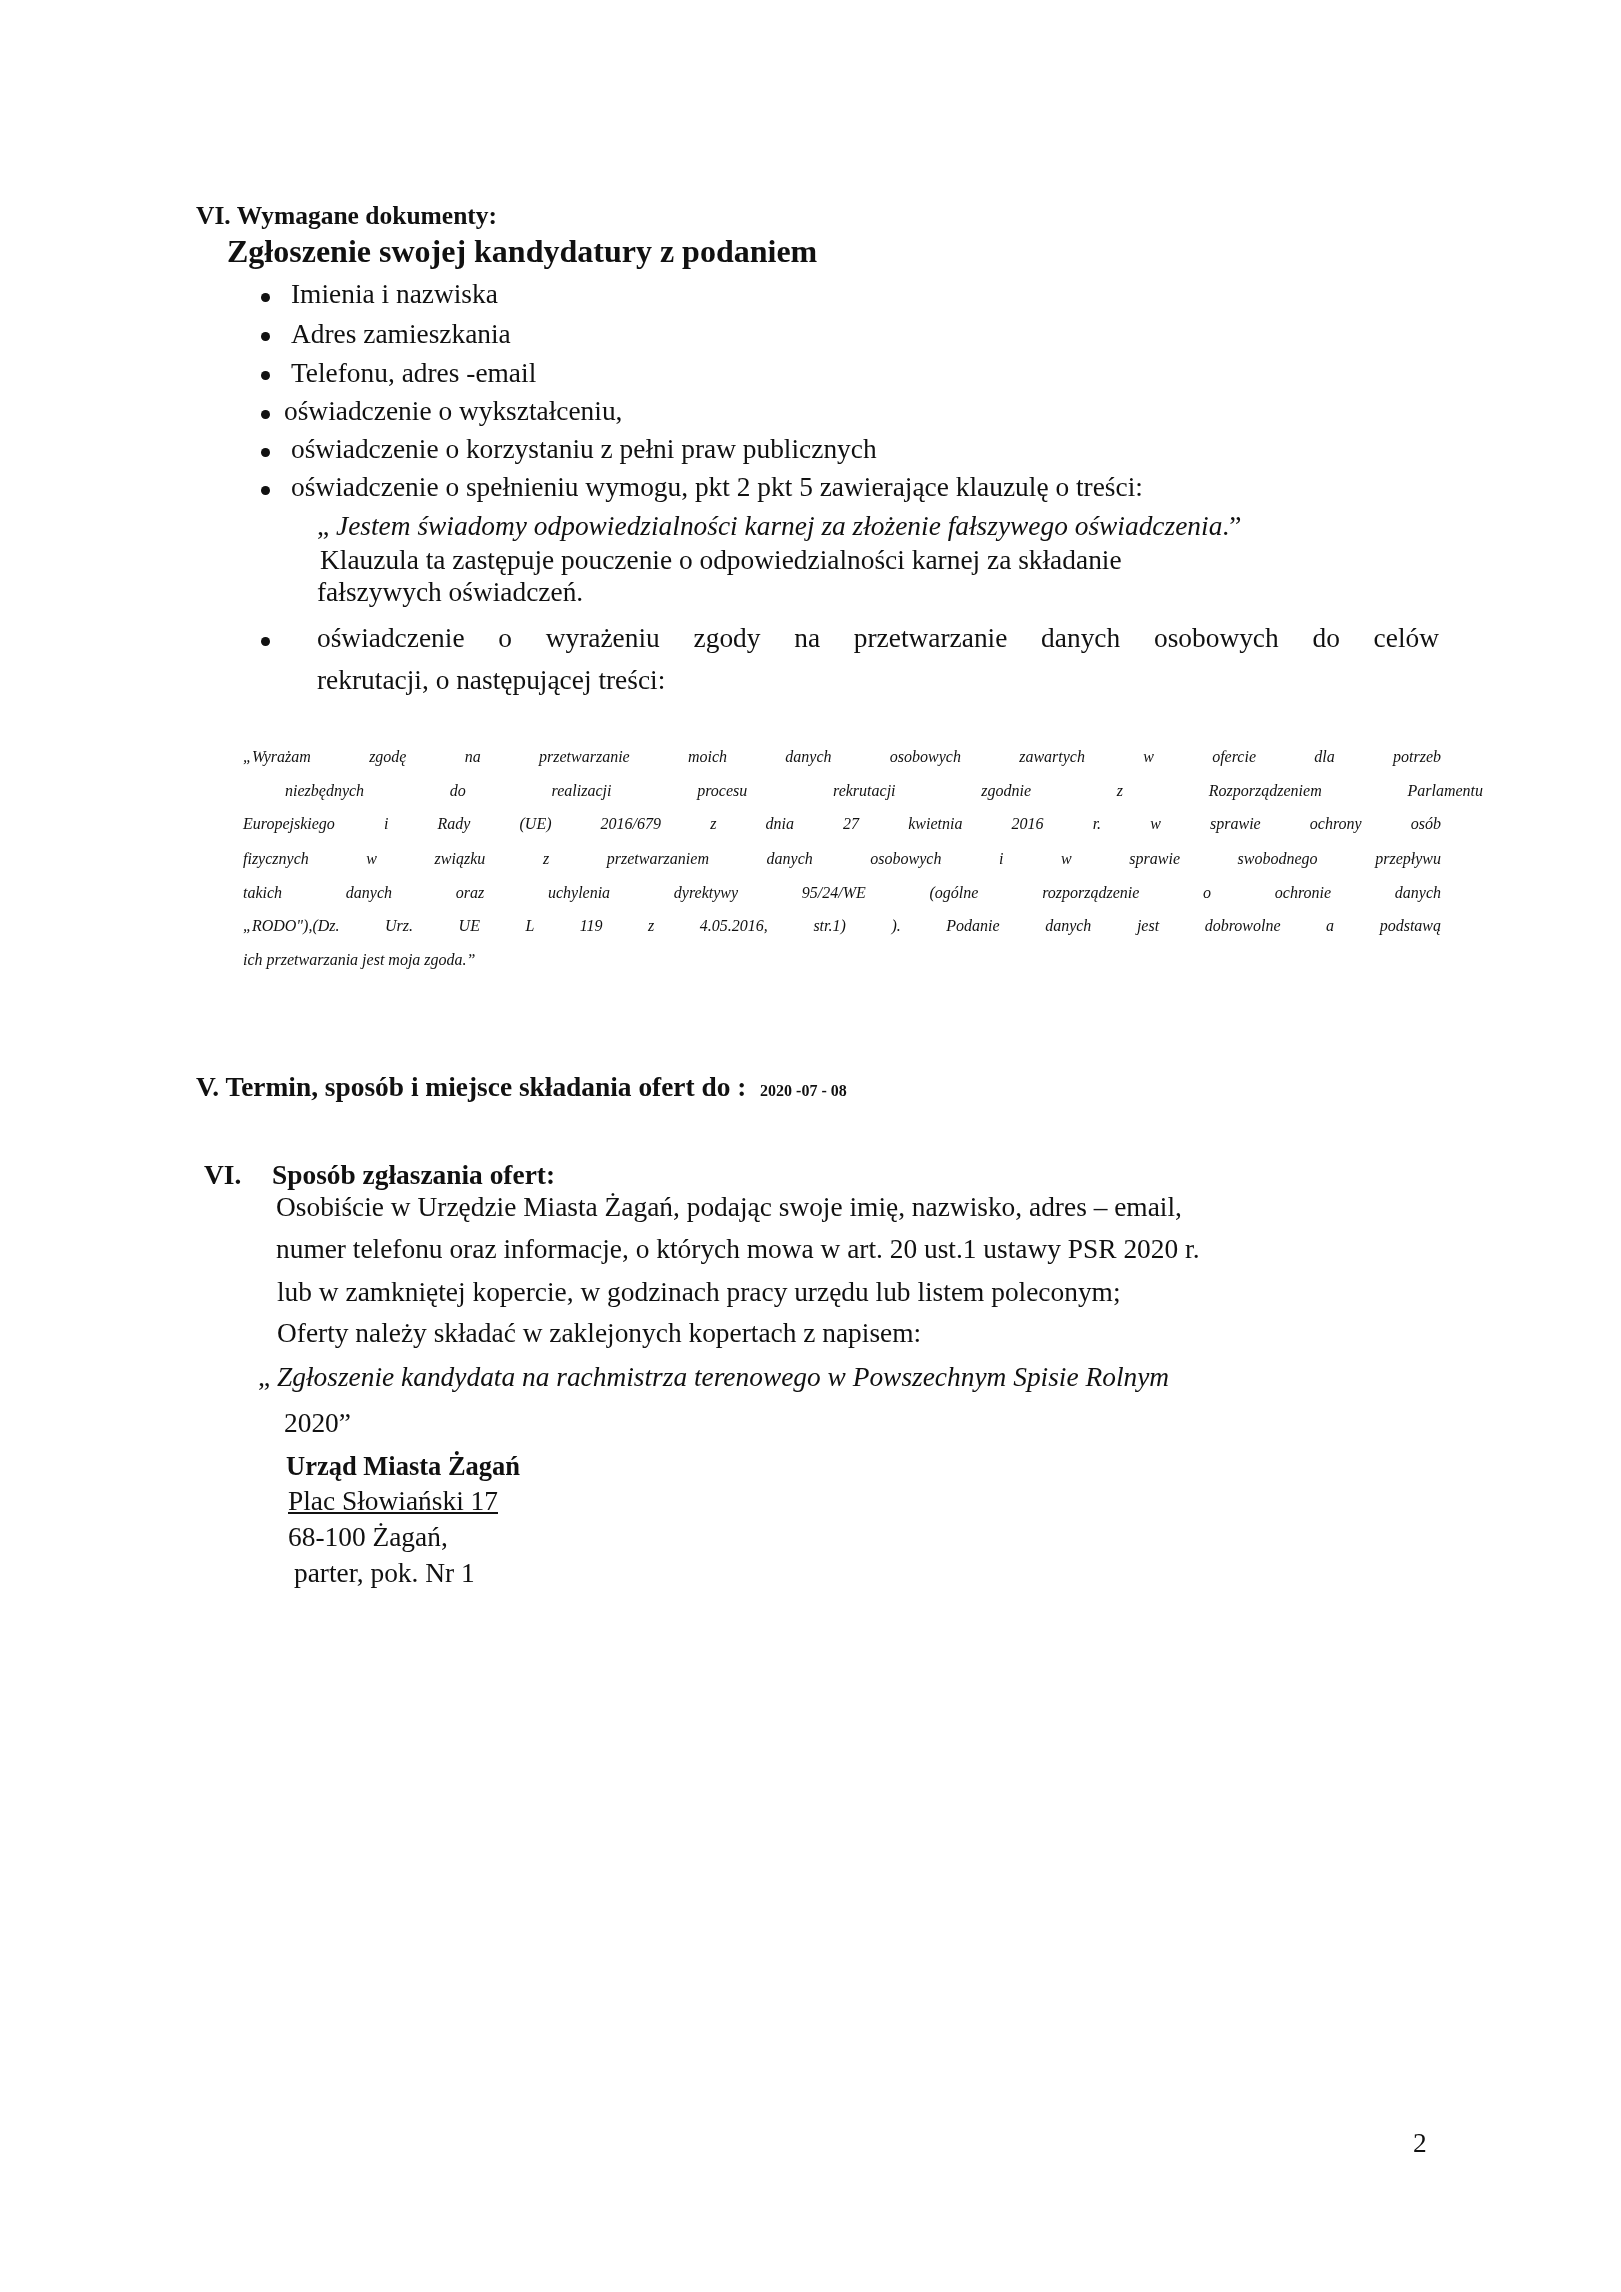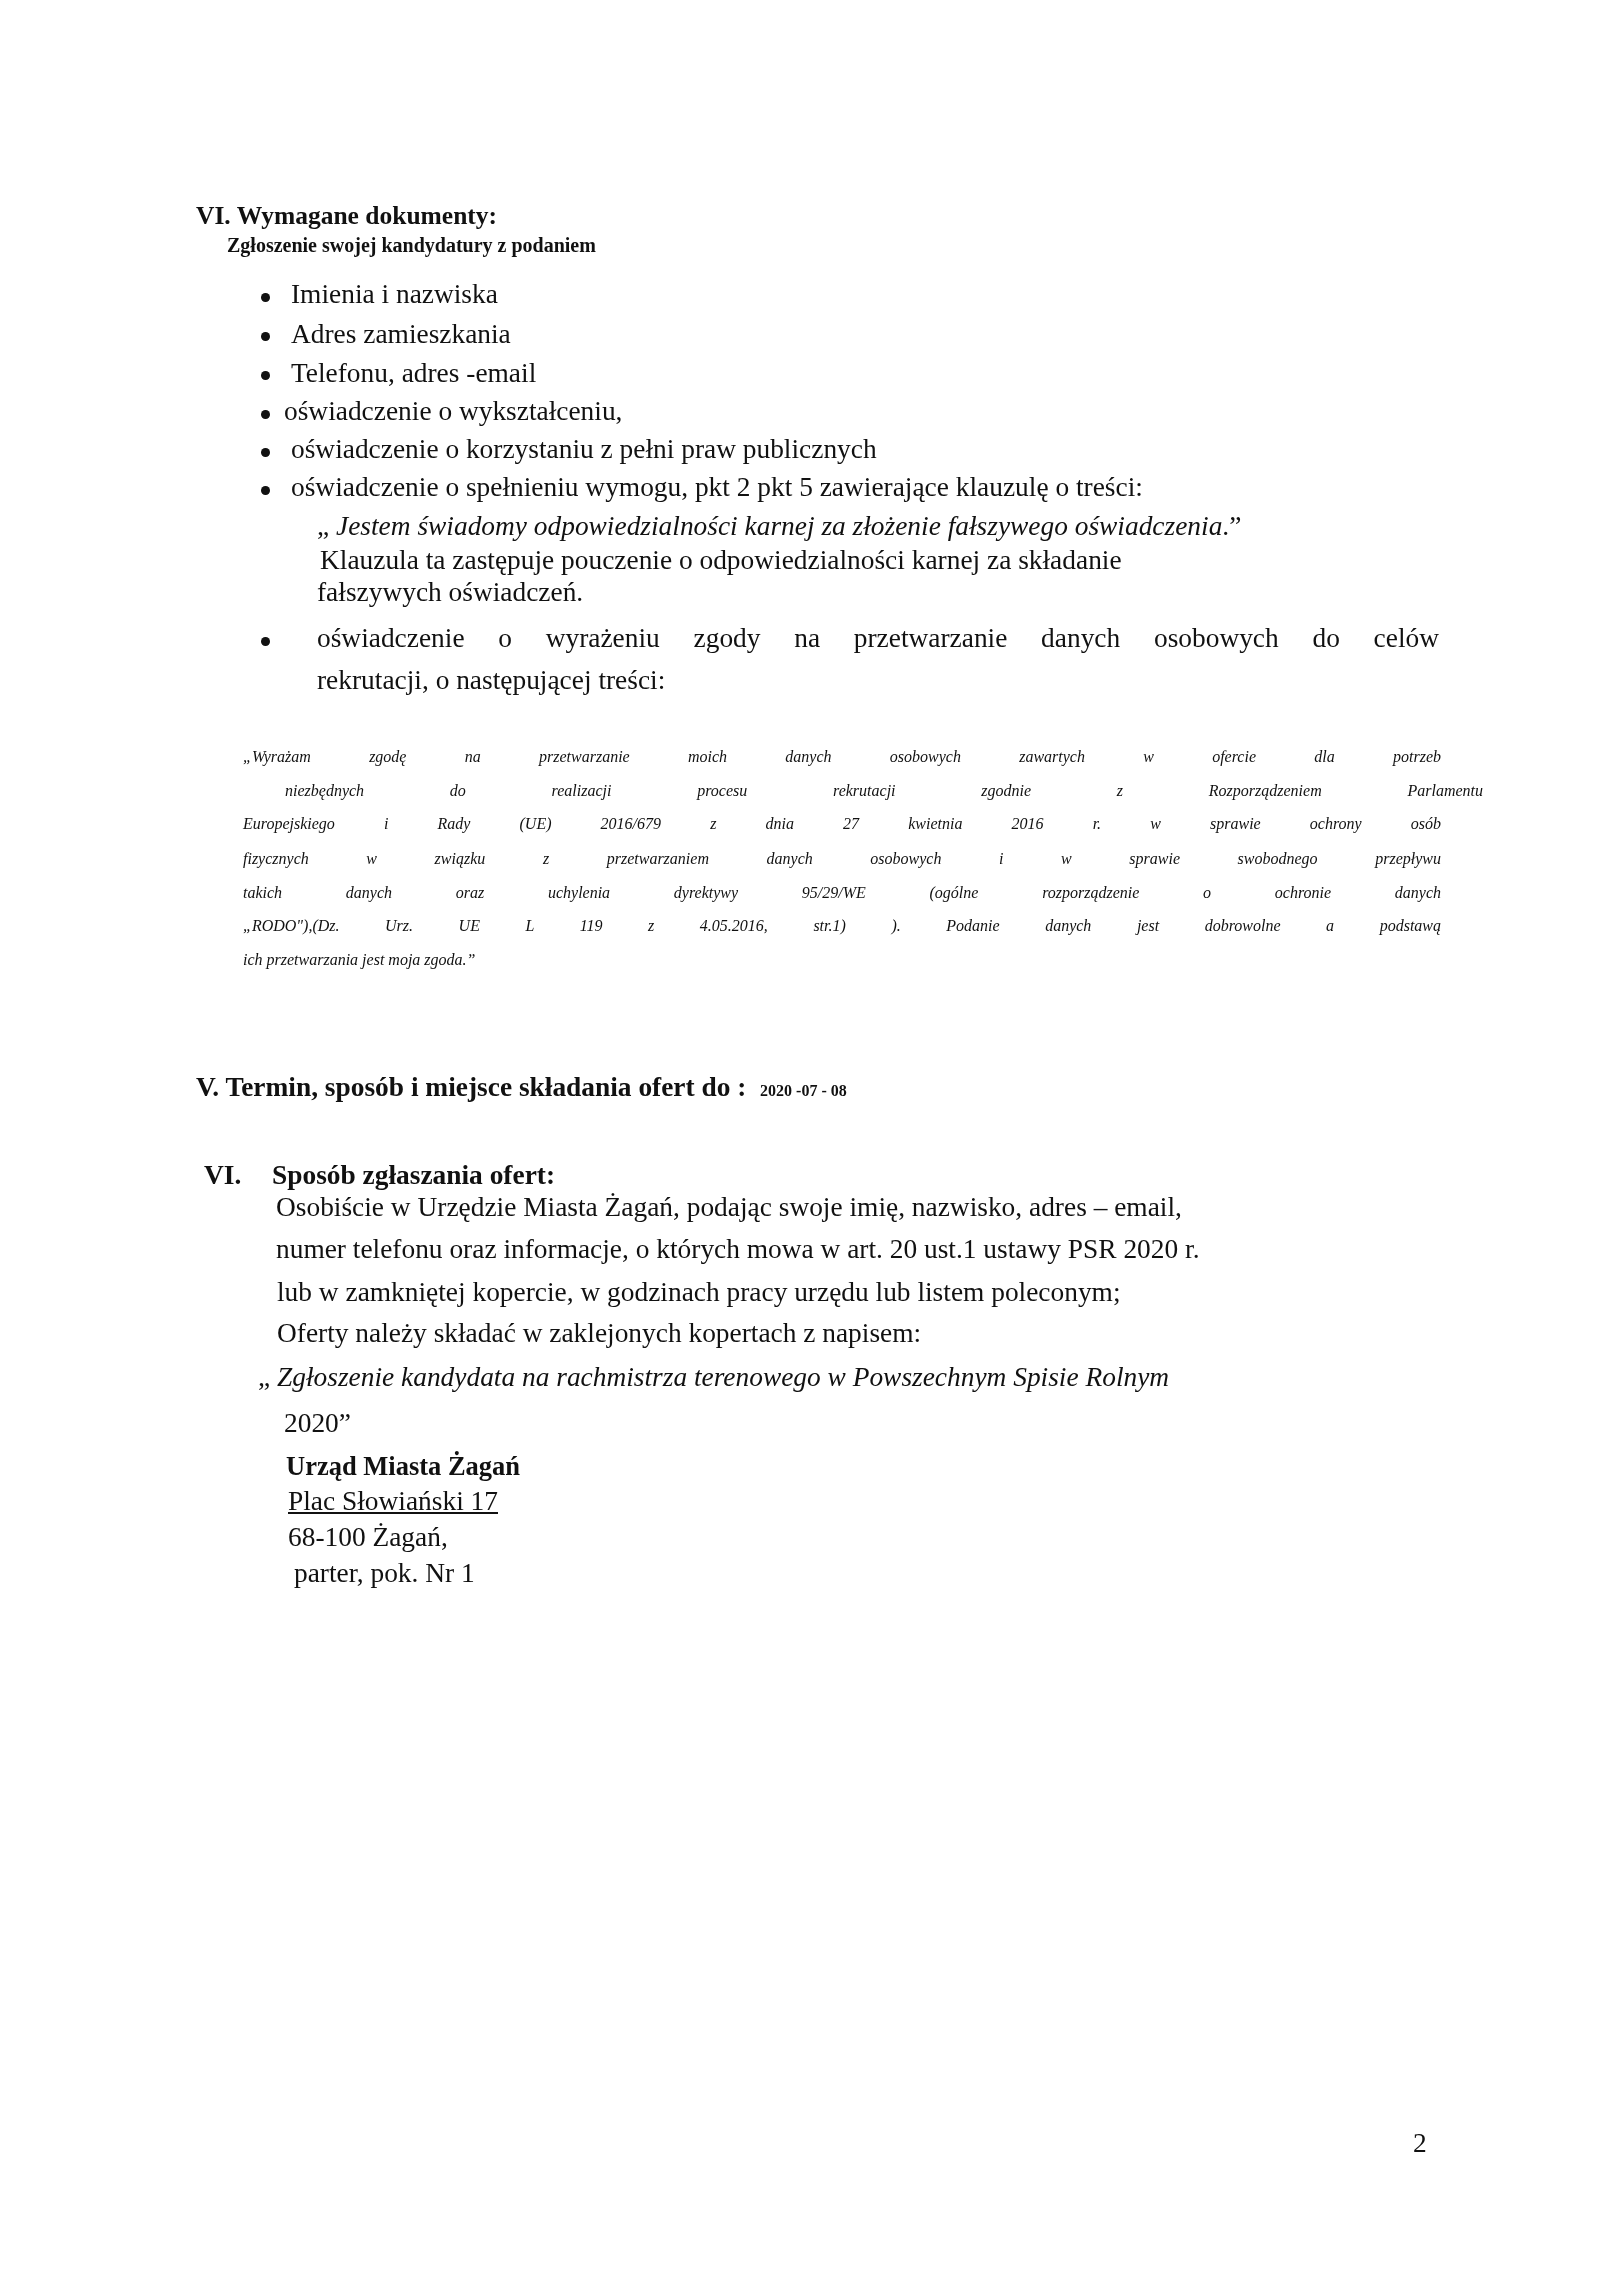--- a/index.html
+++ b/index.html
@@ -2,21 +2,21 @@
 <html><head>
 <meta charset="utf-8">
 <style>
   html, body { margin: 0; padding: 0; background: #ffffff; }
   body { width: 1621px; height: 2293px; position: relative; overflow: hidden;
          font-family: "Liberation Serif", "DejaVu Serif", serif; color: #111111; }
   .ln { position: absolute; white-space: nowrap; line-height: 1; }
   .b { font-weight: bold; }
   .i { font-style: italic; }
   .f26 { font-size: 25.5px; }
-  .f29 { font-size: 20px; }
+  .f29 { font-size: 32px; }
   .f28 { font-size: 27.4px; }
   .f27 { font-size: 26.5px; }
   .bullet { position: absolute; width: 8.8px; height: 8.8px; border-radius: 50%; background: #111; }
   .just { position: absolute; left: 243px; width: 1198px; font-size: 16px; font-style: italic;
           text-align: justify; text-align-last: justify; white-space: nowrap; line-height: 1; }
   .just.last { text-align-last: left; }
 </style>
 </head>
 <body>
 
@@ -46,21 +46,21 @@
 <div class="ln f28" style="left:311px; top:579px;margin-left:6px;">fałszywych oświadczeń.</div>
 
 <span class="bullet" style="left:261px; top:637px;"></span>
 <div class="ln f28" style="left:317px; top:625px; width:1122px; text-align:justify; text-align-last:justify; white-space:normal;">oświadczenie  o  wyrażeniu  zgody  na  przetwarzanie  danych  osobowych  do  celów</div>
 <div class="ln f28" style="left:317px; top:667px;">rekrutacji, o następującej treści:</div>
 
 <div class="just" style="top: 749px; white-space: normal;">„Wyrażam zgodę na przetwarzanie moich danych osobowych zawartych w ofercie  dla potrzeb</div>
 <div class="just" style="top: 783px; white-space: normal; margin-left: 42px;">niezbędnych do realizacji procesu rekrutacji zgodnie z Rozporządzeniem Parlamentu</div>
 <div class="just" style="top: 816px; white-space: normal;">Europejskiego i Rady (UE) 2016/679 z dnia 27 kwietnia 2016 r. w sprawie ochrony osób</div>
 <div class="just" style="top: 851px; white-space: normal;">fizycznych w związku z przetwarzaniem danych osobowych i w sprawie swobodnego przepływu</div>
-<div class="just" style="top: 885px; white-space: normal;">takich danych oraz uchylenia dyrektywy 95/29/WE (ogólne rozporządzenie o ochronie danych</div>
+<div class="just" style="top: 885px; white-space: normal;">takich danych oraz uchylenia dyrektywy 95/24/WE (ogólne rozporządzenie o ochronie danych</div>
 <div class="just" style="top: 918px; white-space: normal;">„RODO"),(Dz. Urz. UE L 119 z 4.05.2016, str.1) ). Podanie danych jest dobrowolne a podstawą</div>
 <div class="just last" style="top: 952px; white-space: normal;">ich przetwarzania jest moja zgoda.”</div>
 
 <div class="ln b f28" style="left:196px; top:1074px;"><span>V.  Termin, sposób i miejsce składania ofert do :</span>&nbsp; <span style="font-size:16px;">2020 -07 - 08</span></div>
 
 <div class="ln b f28" style="left:204px; top:1162px;">VI.</div>
 <div class="ln b f28" style="left:272px; top:1162px;">Sposób zgłaszania ofert:</div>
 
 <div class="ln f28" style="left:276px; top:1194px;">Osobiście w Urzędzie Miasta Żagań, podając swoje imię, nazwisko, adres – email,</div>
 <div class="ln f28" style="left:276px; top:1236px;">numer  telefonu oraz informacje, o których mowa w art. 20 ust.1 ustawy PSR 2020 r.</div>

